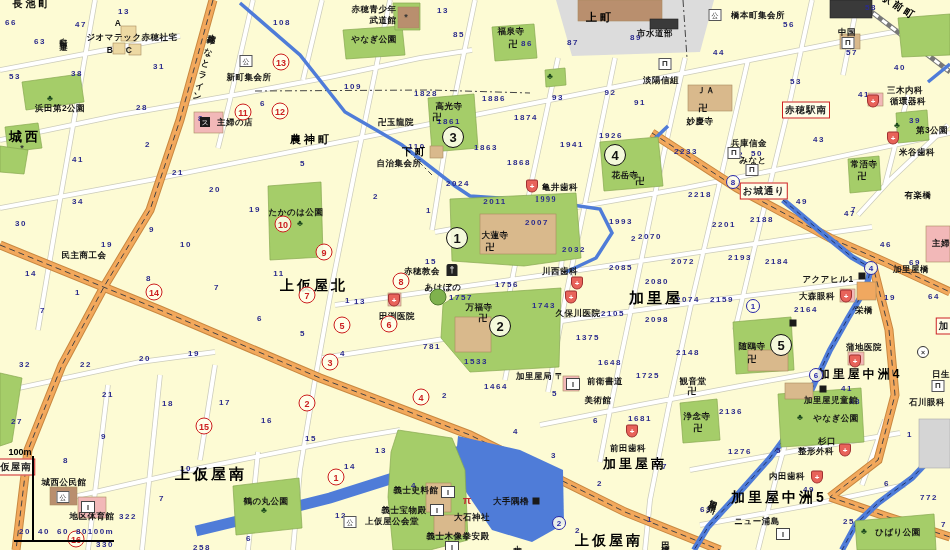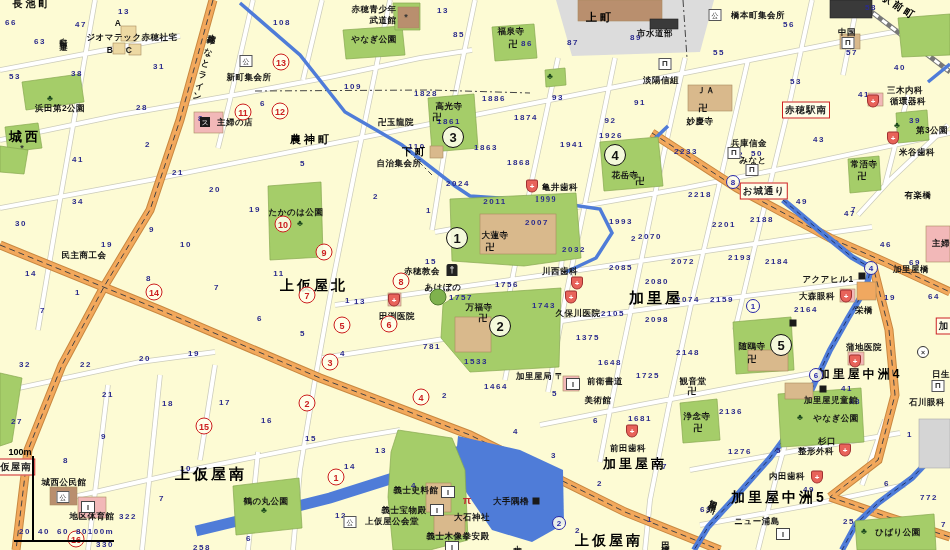--- a/index.html
+++ b/index.html
@@ -148,34 +148,34 @@
       <div class="num" style="left: 148px; top: 144px;">2</div>
       <div class="num" style="left: 78px; top: 159px;">41</div>
       <div class="num" style="left: 178px; top: 172px;">21</div>
       <div class="num" style="left: 303px; top: 163px;">5</div>
       <div class="num" style="left: 443px; top: 10px;">13</div>
       <div class="num" style="left: 459px; top: 34px;">85</div>
       <div class="num" style="left: 527px; top: 43px;">86</div>
       <div class="num" style="left: 573px; top: 42px;">87</div>
       <div class="num" style="left: 353px; top: 86px;">109</div>
       <div class="num" style="left: 558px; top: 97px;">93</div>
-      <div class="num" style="left: 590px; top: 120px; padding-left: 41px;">92</div>
+      <div class="num" style="left: 590px; top: 92px; padding-left: 41px;">92</div>
       <div class="num" style="left: 426px; top: 93px;">1828</div>
       <div class="num" style="left: 494px; top: 98px;">1886</div>
       <div class="num" style="left: 526px; top: 117px;">1874</div>
       <div class="num" style="left: 572px; top: 144px;">1941</div>
       <div class="num" style="left: 611px; top: 135px;">1926</div>
       <div class="num" style="left: 417px; top: 146px;">110</div>
       <div class="num" style="left: 486px; top: 147px;">1863</div>
       <div class="num" style="left: 519px; top: 162px;">1868</div>
       <div class="num" style="left: 449px; top: 121px;">1861</div>
       <div class="num" style="left: 871px; top: 7px;">58</div>
       <div class="num" style="left: 636px; top: 37px;">89</div>
       <div class="num" style="left: 789px; top: 24px;">56</div>
-      <div class="num" style="left: 719px; top: 52px;">55</div>
+      <div class="num" style="left: 719px; top: 52px;">44</div>
       <div class="num" style="left: 796px; top: 81px;">53</div>
       <div class="num" style="left: 738px; top: 110px; margin-top: 44px;">52</div>
       <div class="num" style="left: 900px; top: 67px;">40</div>
       <div class="num" style="left: 852px; top: 52px;">57</div>
       <div class="num" style="left: 819px; top: 139px;">43</div>
       <div class="num" style="left: 640px; top: 102px;">91</div>
       <div class="num" style="left: 686px; top: 151px;">2233</div>
       <div class="num" style="left: 915px; top: 120px;">39</div>
       <div class="num" style="left: 864px; top: 94px;">41</div>
       <div class="num" style="left: 854px; top: 209px;">7</div>

